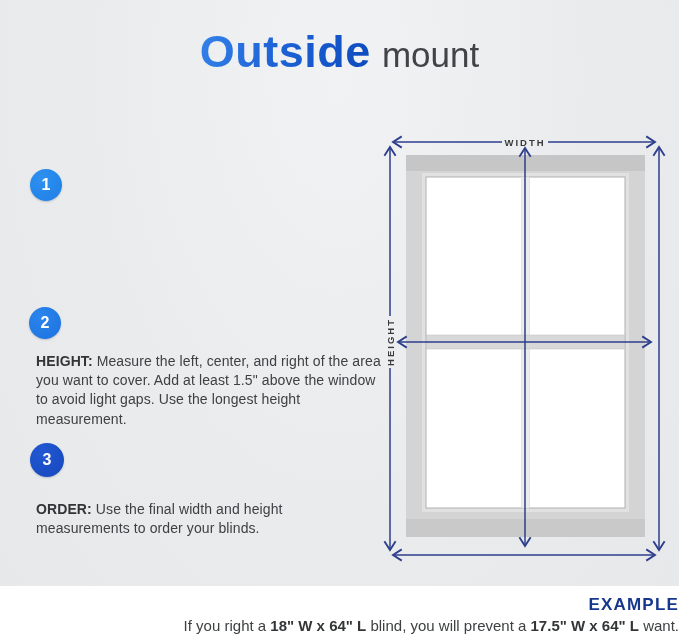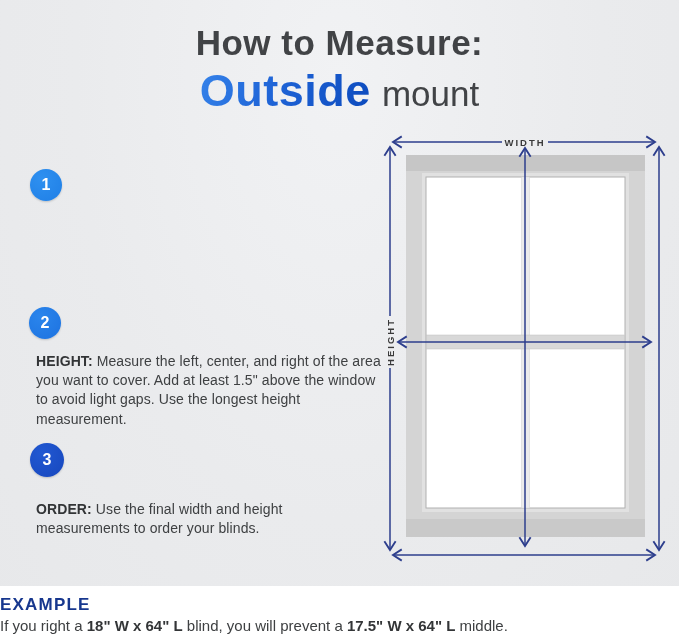--- a/index.html
+++ b/index.html
@@ -40,32 +40,31 @@
   .t1 { top: 206px; width: 346px; }
   .t2 { top: 338px; width: 354px; }
   .t3 { top: 486px; width: 322px; }
   .step-label { font-weight: 700; color: #323436; }
 
   
   .diagram { position: absolute; left: 378px; top: 130px; }
   .diagram text { font-family: "Liberation Sans", sans-serif; }
 
   
-  .bottom-band { position: absolute; left: 0; top: 586px; width: 679px; height: 58px; background: #ffffff; text-align: left; }
+  .bottom-band { position: absolute; left: 0; top: 586px; width: 679px; height: 58px; background: #ffffff; text-align: right; }
   .example-heading { margin-top: 9px; font-size: 17px; font-weight: 700; letter-spacing: 1.2px; color: #17378e; }
   .example-line { margin-top: 2px; font-size: 15px; color: #3e4042; }
   .example-bold { font-weight: 700; color: #333537; }
 </style>
 </head>
 <body>
 
 <div class="canvas">
 
   <div class="title">
-    <div class="title-line1">How to Measure:</div>
     <div class="title-line2">
       <span class="title-highlight">Outside</span><span class="title-suffix">mount</span>
     </div>
   </div>
 
   <div class="step-circle c1">1</div>
 
   <div class="step-circle c2">2</div>
   <p class="step-text t2"><span class="step-label">HEIGHT:</span> <span>Measure the left, center, and right of the area you want to cover. Add at least 1.5" above the window to avoid light gaps. Use the longest height measurement.</span></p>
 
@@ -104,16 +103,16 @@
       <path d="M147,18 V416" marker-start="url(#ah)" marker-end="url(#ah)"></path>
       <path d="M20,212 H273" marker-start="url(#ah)" marker-end="url(#ah)"></path>
     </g>
 
     <text x="147" y="15.5" text-anchor="middle" font-size="9.5" font-weight="700" letter-spacing="2" fill="#3a3a3a">WIDTH</text>
     <text transform="translate(15.5,212) rotate(-90)" text-anchor="middle" font-size="9.5" font-weight="700" letter-spacing="2" fill="#3a3a3a">HEIGHT</text>
   </svg>
 
   <div class="bottom-band">
     <div class="example-heading">EXAMPLE</div>
-    <div class="example-line"><span>If you right a </span><span class="example-bold">18" W x 64" L</span><span> blind, you will prevent a </span><span class="example-bold">17.5" W x 64" L</span><span> middle.</span></div>
+    <div class="example-line"><span>If you right a </span><span class="example-bold">18" W x 64" L</span><span> blind, you will prevent a </span><span class="example-bold">17.5" W x 64" L</span><span> want.</span></div>
   </div>
 
 </div>
 
 </body></html>

